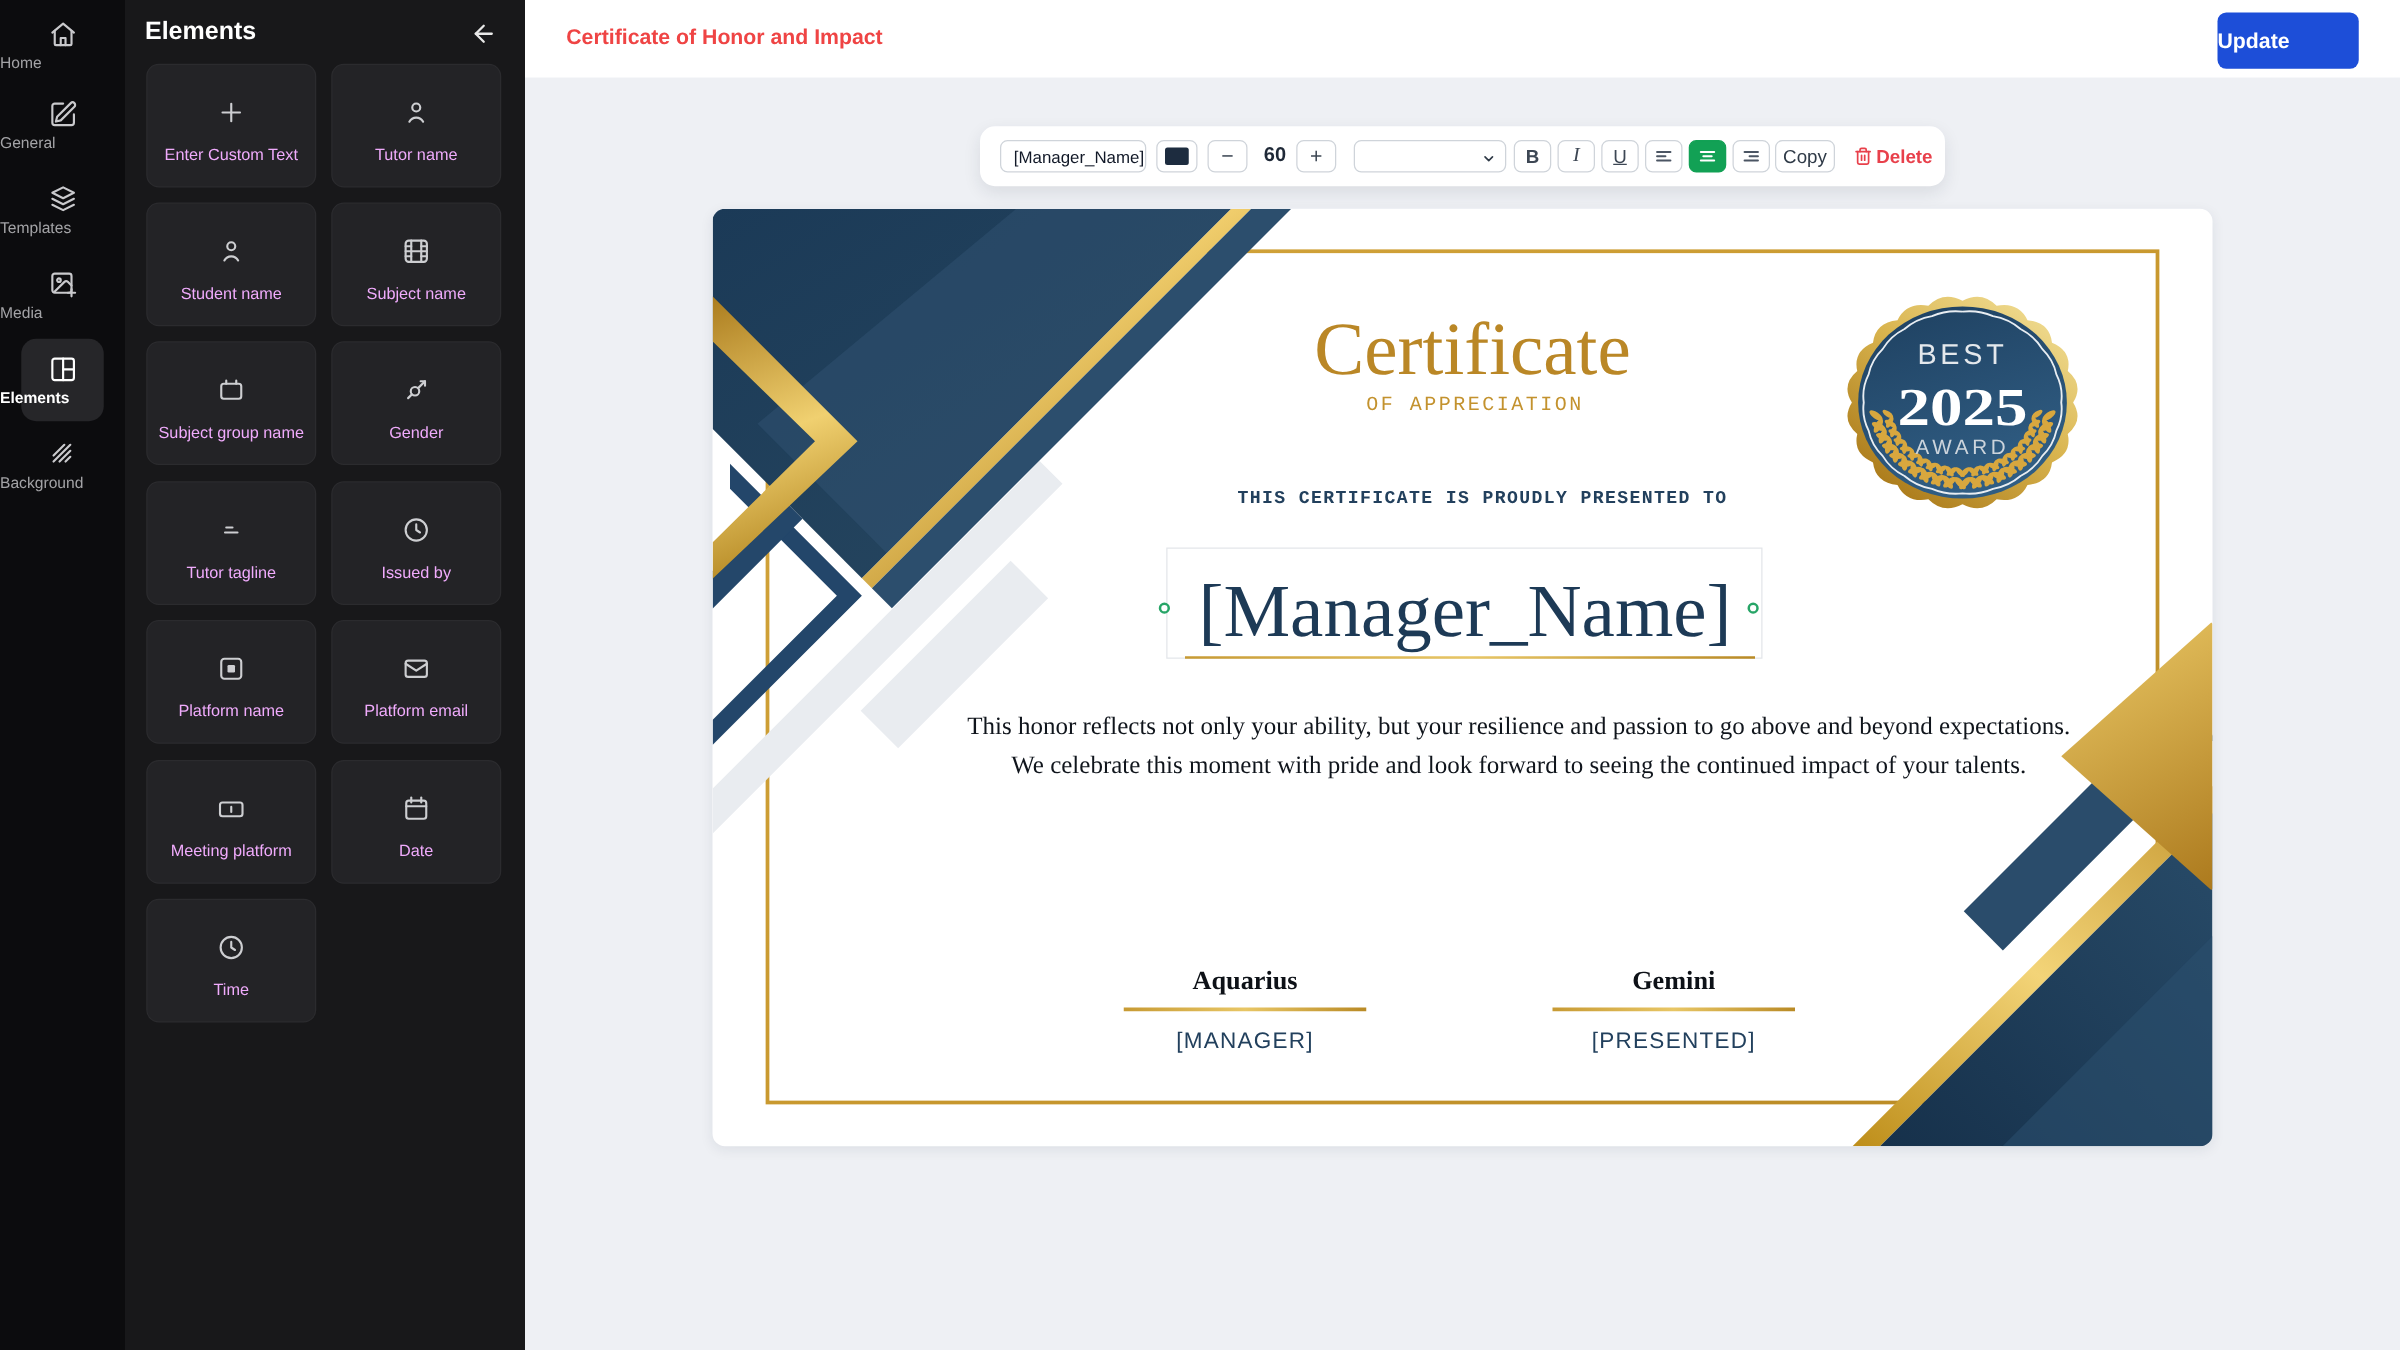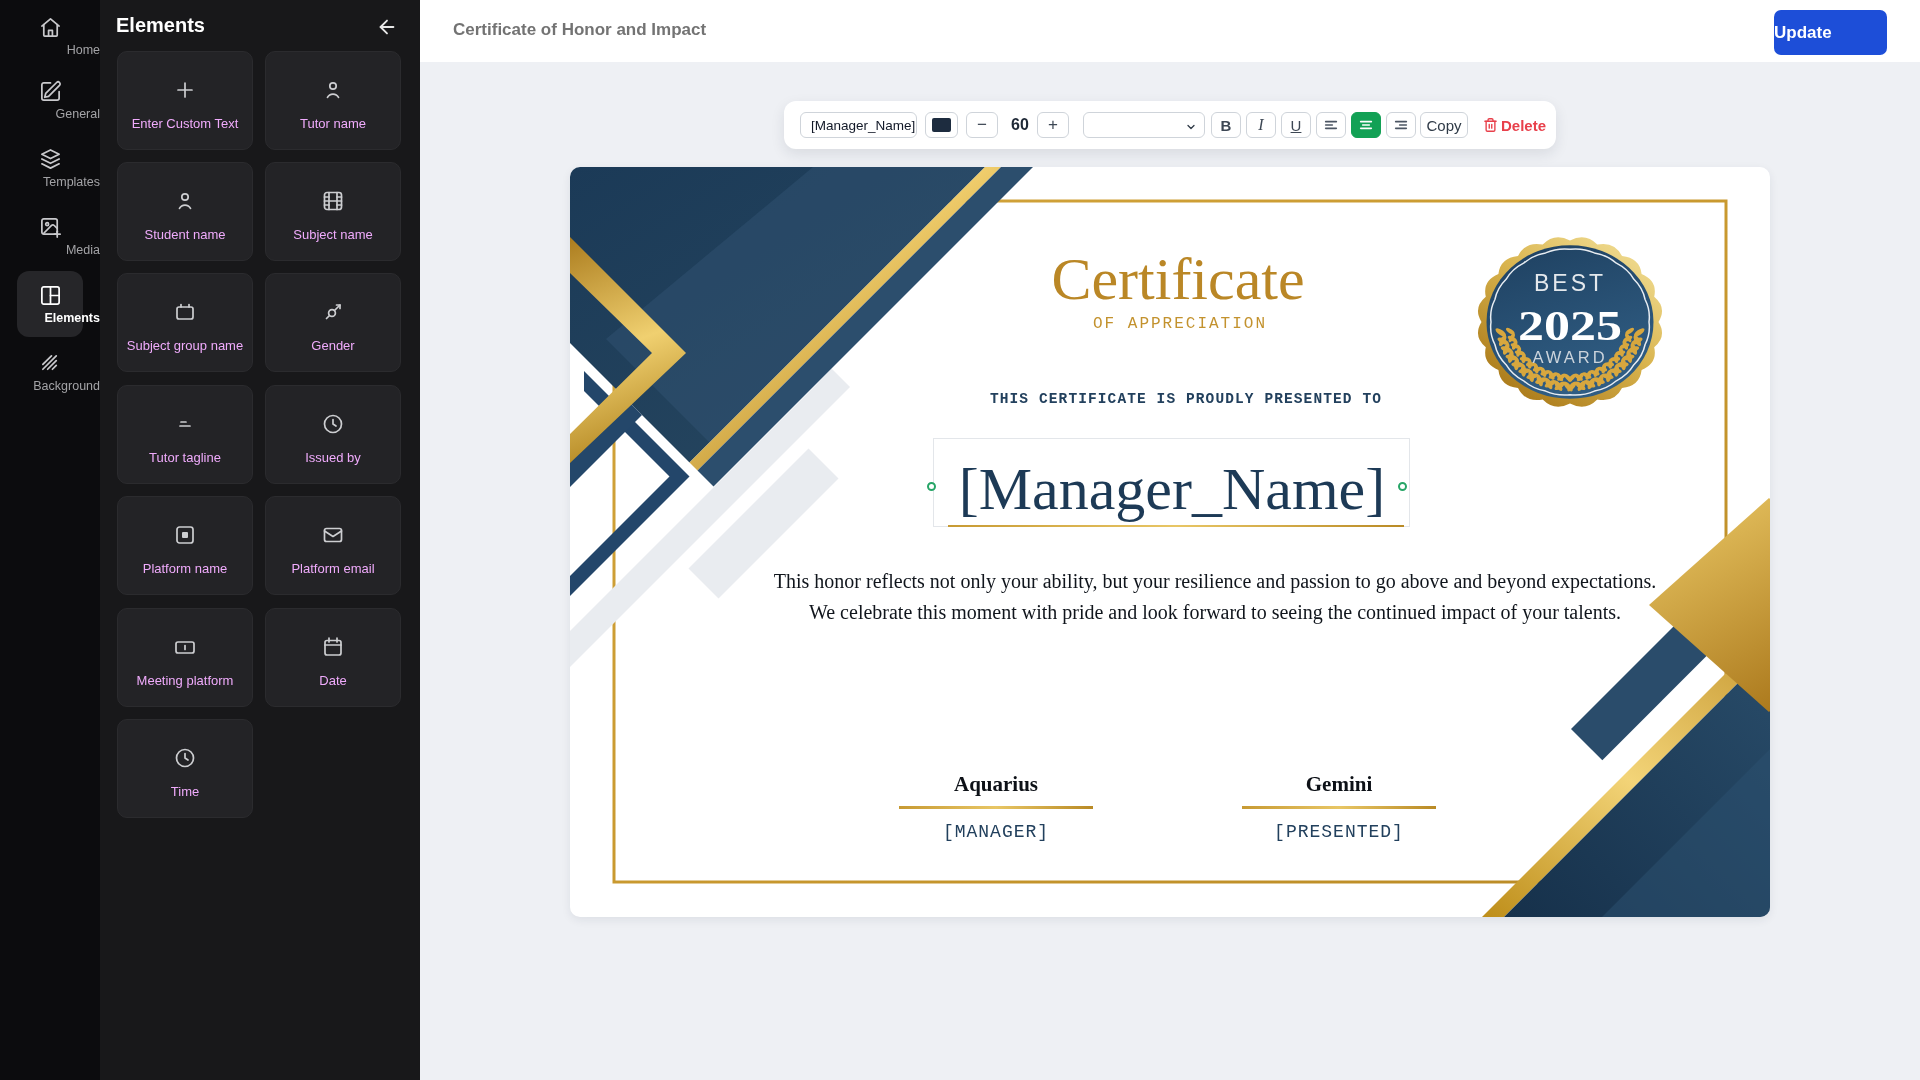--- a/index.html
+++ b/index.html
@@ -1,36 +1,36 @@
 <!DOCTYPE html>
 <html><head>
 <meta charset="utf-8">
 <style>
   * { margin:0; padding:0; box-sizing:border-box; }
   html,body { width:1920px; height:1080px; overflow:hidden; background:#eef0f4; font-family:"Liberation Sans", sans-serif; }
 
   
   #rail { position:absolute; left:0; top:0; width:100px; height:1080px; background:#0c0c0e; z-index:5; }
-  .ritem { position:absolute; left:0; width:100px; text-align:right; color:#a3a3a6; font-size:12.5px; }
+  .ritem { position:absolute; left:0; width:100px; text-align:left; color:#a3a3a6; font-size:12.5px; }
   .ritem svg { display:block; margin:0 auto 4px; }
   .ritem .lb { display:block; }
   #eltile { position:absolute; left:17px; top:271px; width:66px; height:66px; background:#262629; border-radius:12px; }
 
   
   #panel { position:absolute; left:100px; top:0; width:320px; height:1080px; background:#18181a; z-index:4; }
   #panel h1 { color:#fff; font-size:20px; font-weight:bold; position:absolute; left:16px; top:14px; }
   #backarrow { position:absolute; right:22px; top:16px; }
   .card { position:absolute; width:136px; height:99px; background:#232326; border:1px solid #2b2b2e; border-radius:10px; color:#f0abfc; font-size:13px; text-align:center; }
   .card .ic { position:absolute; left:0; right:0; top:26px; display:flex; justify-content:center; }
   .card .tx { position:absolute; left:0; right:0; top:64px; }
 
   
   #main { position:absolute; left:420px; top:0; width:1500px; height:1080px; background:#eef0f4; }
   #header { position:absolute; left:0; top:0; width:1500px; height:62px; background:#fff; }
-  #header .title { position:absolute; left:33px; top:20px; font-size:17px; font-weight:bold; color:#737373; }
+  #header .title { position:absolute; left:33px; top:20px; font-size:17px; font-weight:bold; color:#ef4444; }
   #updbtn { position:absolute; left:1354px; top:10px; width:113px; height:45px; background:#1d4ed8; border-radius:7px; color:#fff; font-size:17px; font-weight:bold; text-align:left; line-height:45px; }
 
   
   #toolbar { position:absolute; left:364px; top:101px; width:772px; height:48px; background:#fff; border-radius:12px; box-shadow:0 5px 14px rgba(30,40,60,.10); }
   .tb { position:absolute; top:11px; height:26px; border:1px solid #cfd4da; border-radius:6px; background:#fff; display:flex; align-items:center; justify-content:center; color:#3d4754; }
   #tb-input { left:16px; width:117px; font-size:13.5px; color:#111827; justify-content:flex-start; padding-left:10px; }
   #tb-swatch { left:141px; width:33px; }
   #tb-swatch i { display:block; width:19px; height:14px; background:#1d2c3f; border-radius:2px; }
   #tb-minus { left:182px; width:32px; font-size:17px; }
   #tb-size { position:absolute; left:222px; top:11px; width:28px; text-align:center; font-size:16px; font-weight:bold; color:#1f2937; line-height:26px; }
@@ -54,21 +54,21 @@
   #c-sub { position:absolute; left:10px; top:148px; width:1200px; text-align:center; font-family:"Liberation Mono",monospace; font-size:16px; letter-spacing:2px; color:#c3922e; }
   #c-pres { position:absolute; left:16px; top:224px; width:1200px; text-align:center; font-family:"Liberation Mono",monospace; font-weight:bold; font-size:14.5px; letter-spacing:1.1px; color:#22405d; }
   #selbox { position:absolute; left:363px; top:271px; width:477px; height:89px; background:#fff; border:1px solid #e3e6ea; }
   #c-name { position:absolute; left:2px; top:292px; width:1200px; text-align:center; font-family:"Liberation Serif",serif; font-size:60px; line-height:60px; color:#1d3a56; }
   #c-underline { position:absolute; left:378px; top:357.5px; width:456px; height:2.5px; background:linear-gradient(90deg,#c79a33,#e8c665,#b98a25); }
   .handle { position:absolute; width:9px; height:9px; border:2px solid #27a567; border-radius:50%; background:#fff; }
   #c-body { position:absolute; left:45px; top:399px; width:1200px; text-align:center; font-family:"Liberation Serif",serif; font-size:20px; color:#10151c; line-height:31px; }
   .sig { position:absolute; text-align:center; width:240px; }
   .sig .nm { font-family:"Liberation Serif",serif; font-weight:bold; font-size:21px; color:#0d1117; }
   .sig .ln { height:2.5px; background:linear-gradient(90deg,#c79a33,#e8c665,#b98a25); margin-top:9px; margin-left:23px; margin-right:23px; }
-  .sig .rl { font-family:Liberation Mono, monospace; font-size:18px; color:#22405d; margin-top:13px; letter-spacing:1px; }
+  .sig .rl { font-family:Liberation Sans, sans-serif; font-size:18px; color:#22405d; margin-top:13px; letter-spacing:1px; }
 </style>
 </head>
 <body>
 
 <div id="rail">
   <div id="eltile"></div>
   <div class="ritem" style="top:16px;">
     <svg width="23" height="23" viewBox="0 0 24 24" fill="none" stroke="#c9c9cc" stroke-width="1.8" stroke-linecap="round" stroke-linejoin="round">
         <path d="M3 10.5 12 3l9 7.5"></path>
         <path d="M5 9v11a1 1 0 0 0 1 1h12a1 1 0 0 0 1-1V9"></path>

